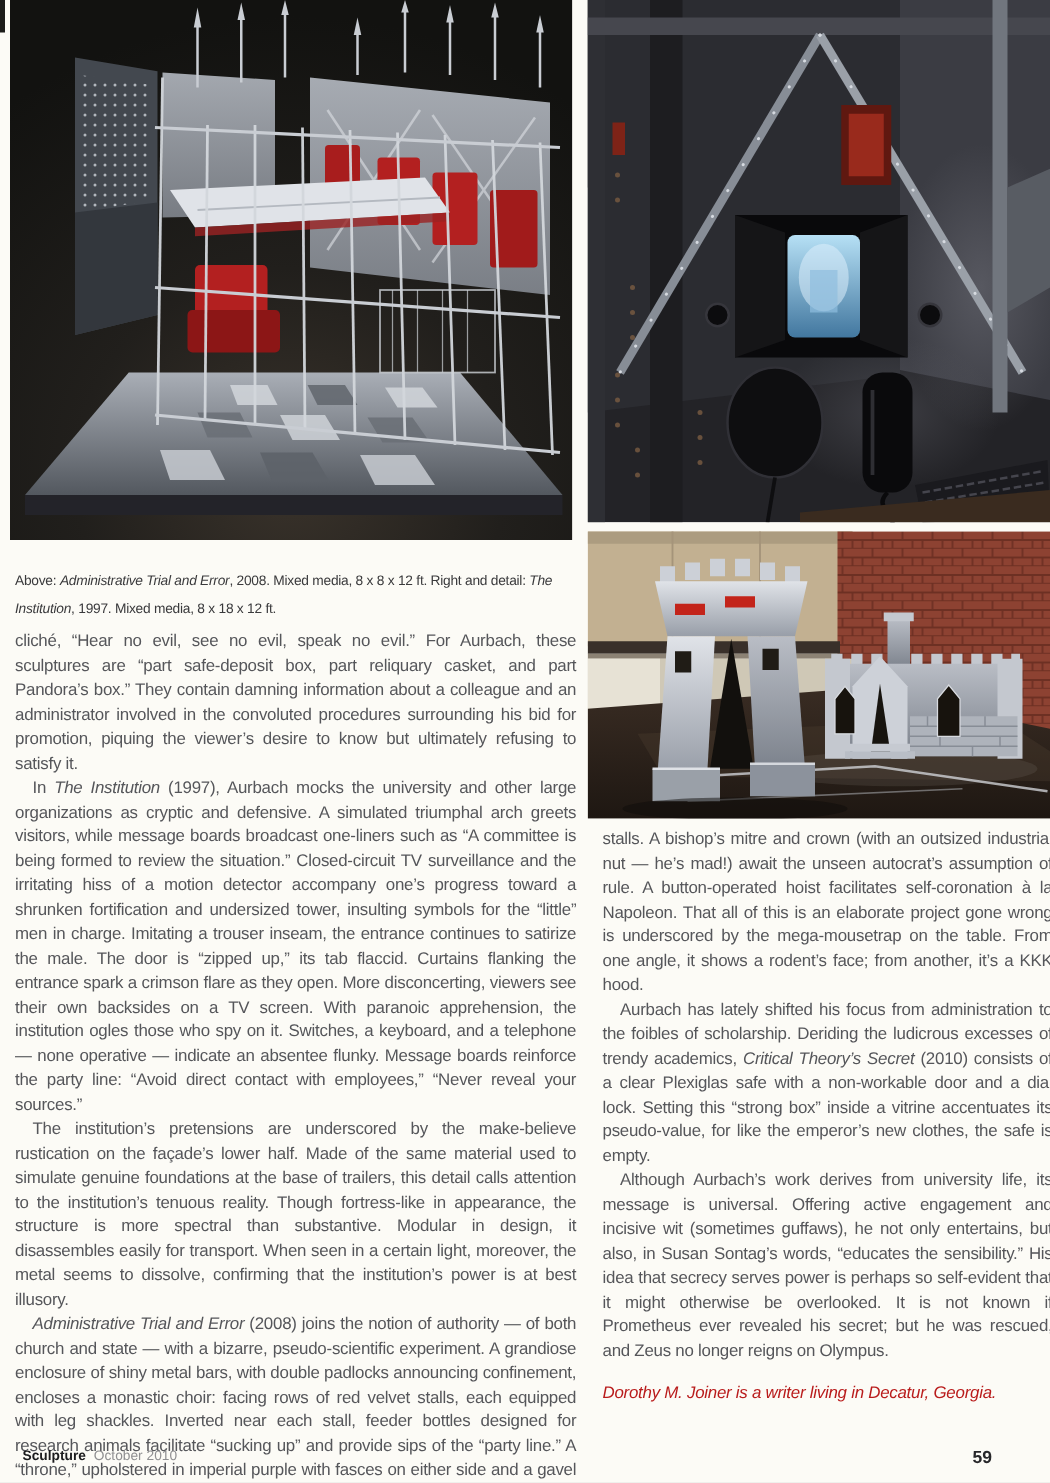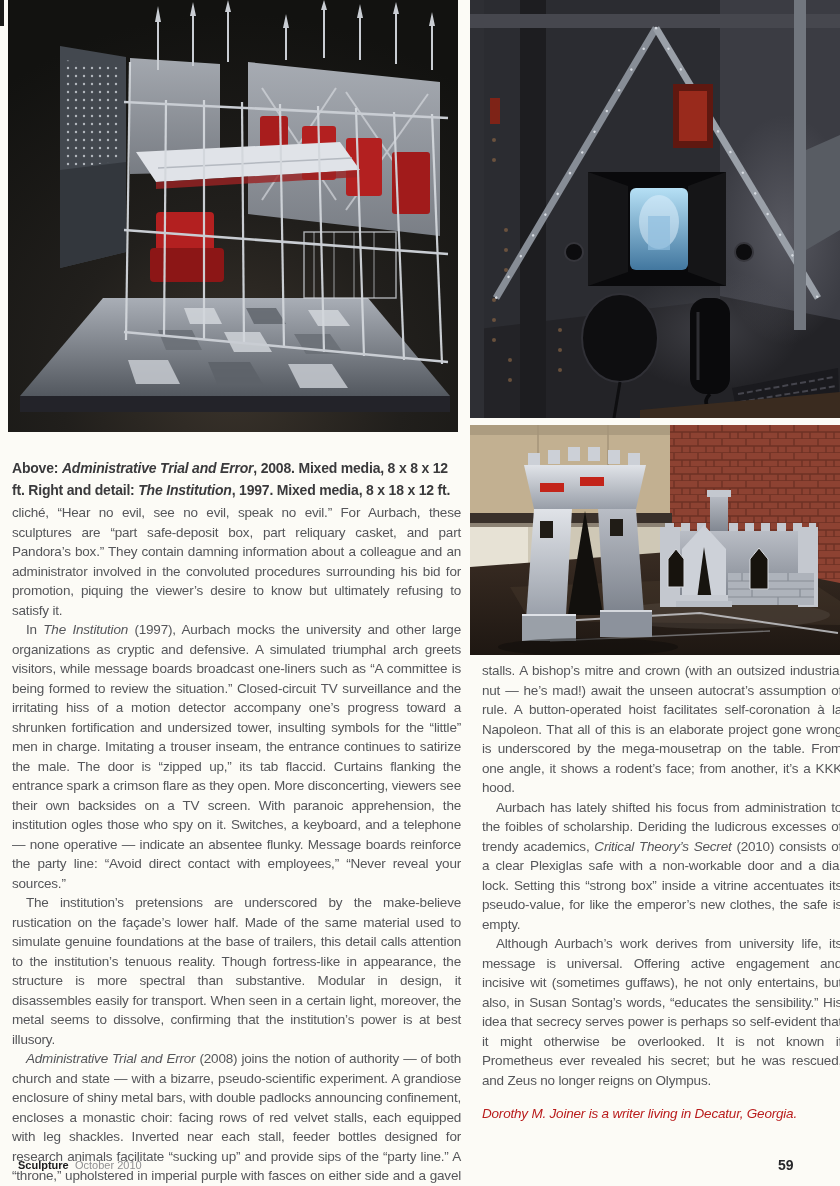--- a/index.html
+++ b/index.html
@@ -10,21 +10,21 @@
   }
   .photo{position:absolute;margin:0;padding:0;overflow:hidden;}
   .photo svg{display:block;}
   .photo-left{left:8px;top:0;width:450px;height:432px;}
   .photo-top-right{left:470px;top:0;width:370px;height:418px;}
   .photo-bottom-right{left:470px;top:425px;width:370px;height:230px;}
   .corner-mark{position:absolute;left:0;top:0;width:4px;height:26px;background:#1c1c1a;}
 
   .caption{
     position:absolute;left:12px;top:443px;width:447px;
-    font-size:14px;line-height:22px;font-weight:700;color:#3a3a3c;
+    font-size:11px;line-height:22px;font-weight:400;color:#3a3a3c;
     letter-spacing:-0.2px;
   }
   .caption em{font-style:italic;}
 
   .col{position:absolute;color:#55565a;font-size:13.5px;line-height:19.5px;
        letter-spacing:-0.2px;text-align:justify;}
   .col-left{left:12px;top:503px;width:449px;}
   .col-right{left:482px;top:661px;width:360px;}
   .para{margin:0;}
   .para em{font-style:italic;}

